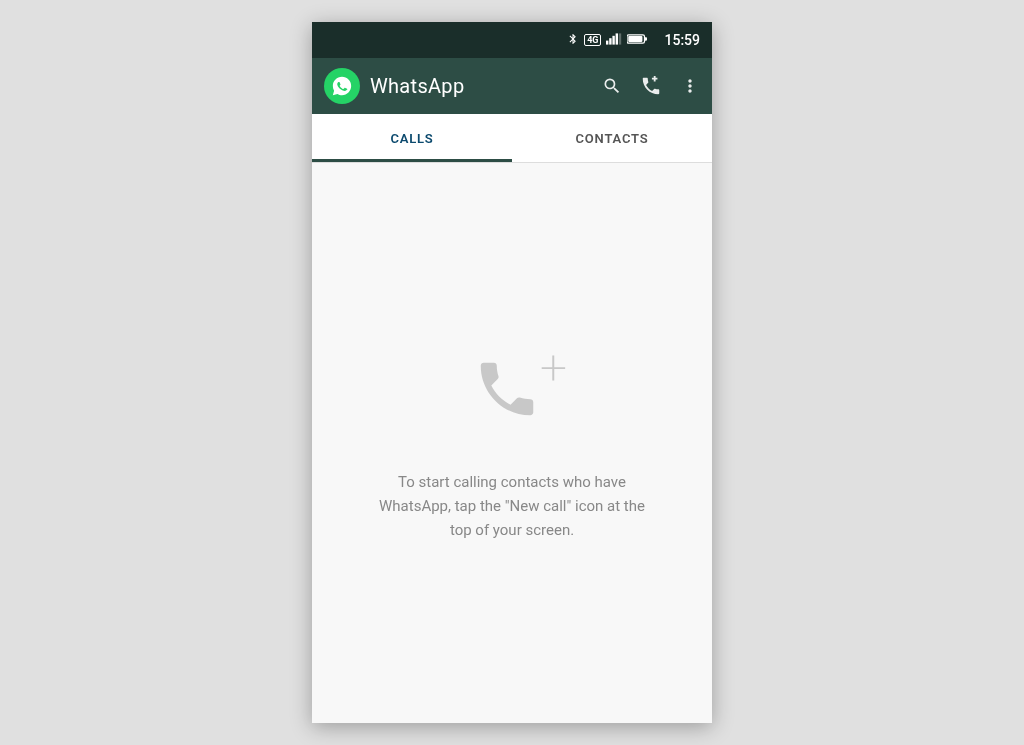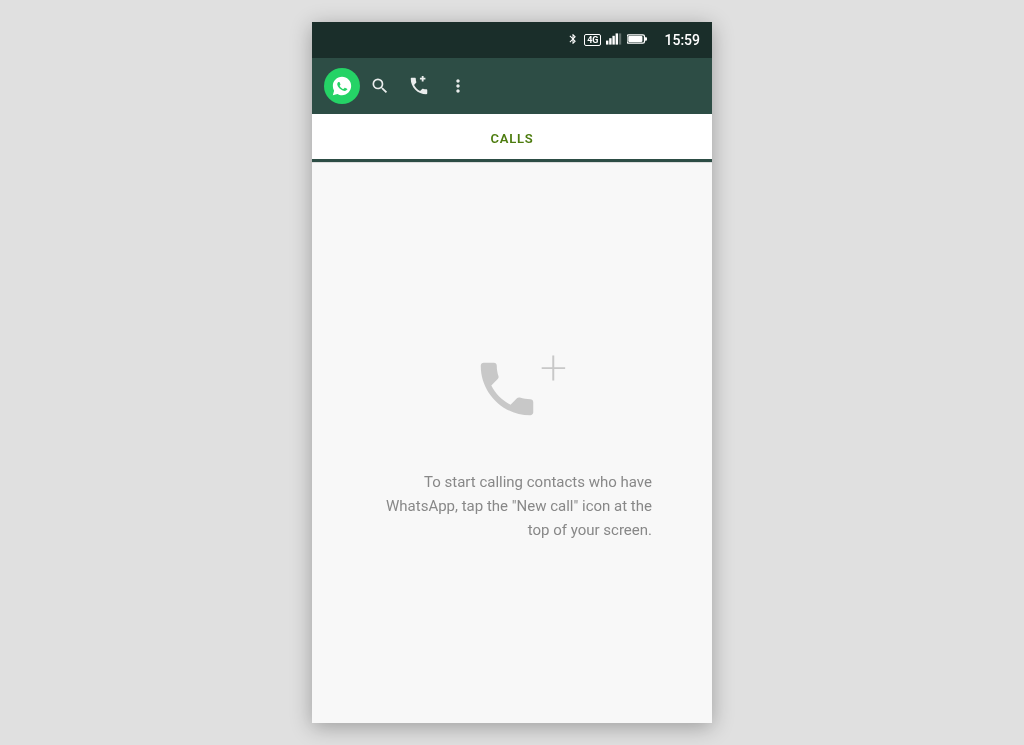--- a/index.html
+++ b/index.html
@@ -117,21 +117,21 @@
     }
 
     .tab-label {
       font-size: 13px;
       font-weight: 600;
       letter-spacing: 0.8px;
       color: #555;
     }
 
     .tab.active .tab-label {
-      color: #4d7c0f;
+      color: #0c4a6e;
     }
 
     .tab.active::after {
       content: '';
       position: absolute;
       bottom: 0;
       left: 0;
       right: 0;
       height: 3px;
       background: #2d4d45;
@@ -150,21 +150,21 @@
 
     .empty-state-icon {
       position: relative;
       margin-bottom: 36px;
       display: flex;
       align-items: center;
       justify-content: center;
     }
 
     .empty-state-text {
-      text-align: right;
+      text-align: center;
       color: #888;
       font-size: 15px;
       line-height: 1.6;
       max-width: 280px;
     }
   </style>
 </head>
 <body>
 
 <div class="phone-frame">
@@ -200,20 +200,21 @@
       <span class="status-time">15:59</span>
     </div>
   </div>
 
   <div class="app-bar">
     <div class="app-logo">
       <svg viewBox="0 0 24 24">
         <path d="M12 2C6.48 2 2 6.48 2 12c0 1.85.5 3.58 1.37 5.07L2 22l5.07-1.35C8.45 21.52 10.18 22 12 22c5.52 0 10-4.48 10-10S17.52 2 12 2zm5.11 14.11c-.22.61-1.28 1.16-1.76 1.22-.44.06-1 .08-1.62-.1-.37-.11-.86-.27-1.47-.53-2.57-1.11-4.25-3.71-4.38-3.88-.13-.17-1.06-1.41-1.06-2.69 0-1.28.67-1.91.91-2.17.24-.26.52-.32.69-.32h.49c.16 0 .38-.06.59.45.22.53.74 1.82.81 1.95.07.13.12.28.02.45-.09.17-.14.28-.28.43-.14.15-.29.34-.42.46-.14.13-.28.27-.12.53.16.26.71 1.17 1.53 1.9 1.05.94 1.94 1.23 2.21 1.37.27.14.43.12.59-.07.16-.19.67-.78.85-1.05.18-.27.36-.22.61-.13.25.09 1.59.75 1.86.89.27.14.45.21.52.32.07.12.07.68-.15 1.29z"></path>
       </svg>
     </div>
+    <span class="app-title">WhatsApp</span>
     <div class="app-bar-actions">
 
       <span class="action-icon">
         <svg width="20" height="20" viewBox="0 0 24 24" fill="rgba(255,255,255,0.9)">
           <path d="M15.5 14h-.79l-.28-.27A6.471 6.471 0 0 0 16 9.5 6.5 6.5 0 1 0 9.5 16c1.61 0 3.09-.59 4.23-1.57l.27.28v.79l5 4.99L20.49 19l-4.99-5zm-6 0C7.01 14 5 11.99 5 9.5S7.01 5 9.5 5 14 7.01 14 9.5 11.99 14 9.5 14z"></path>
         </svg>
       </span>
 
       <span class="action-icon">
         <svg width="22" height="22" viewBox="0 0 24 24" fill="rgba(255,255,255,0.9)">
@@ -226,20 +227,23 @@
         <svg width="20" height="20" viewBox="0 0 24 24" fill="rgba(255,255,255,0.9)">
           <path d="M12 8c1.1 0 2-.9 2-2s-.9-2-2-2-2 .9-2 2 .9 2 2 2zm0 2c-1.1 0-2 .9-2 2s.9 2 2 2 2-.9 2-2-.9-2-2-2zm0 6c-1.1 0-2 .9-2 2s.9 2 2 2 2-.9 2-2-.9-2-2-2z"></path>
         </svg>
       </span>
     </div>
   </div>
 
   <div class="tabs-bar">
     <div class="tab active">
       <span class="tab-label">CALLS</span>
+    </div>
+    <div class="tab">
+      <span class="tab-label">CONTACTS</span>
     </div>
   </div>
 
   <div class="main-content">
     <div class="empty-state-icon">
   <div style="position:relative; width:110px; height:90px; display:flex; align-items:center; justify-content:center;">
     <svg width="70" height="70" viewBox="0 0 24 24" style="margin-right:10px;">
       <path d="M6.62 10.79c1.44 2.83 3.76 5.14 6.59 6.59l2.2-2.2c.27-.27.67-.36 1.02-.24 1.12.37 2.33.57 3.57.57.55 0 1 .45 1 1V20c0 .55-.45 1-1 1-9.39 0-17-7.61-17-17 0-.55.45-1 1-1h3.5c.55 0 1 .45 1 1 0 1.25.2 2.45.57 3.57.11.35.03.74-.25 1.02l-2.2 2.2z" fill="#c8c8c8"></path>
     </svg>
     <span style="font-size:48px; color:#c8c8c8; font-weight:200; line-height:1; position:absolute; top:0; right:0;">+</span>

